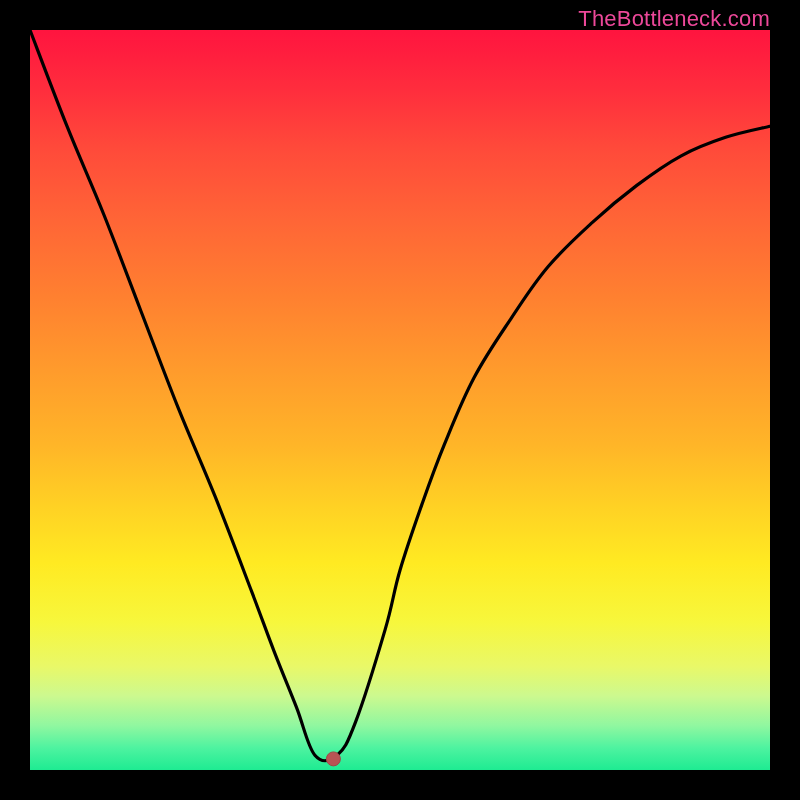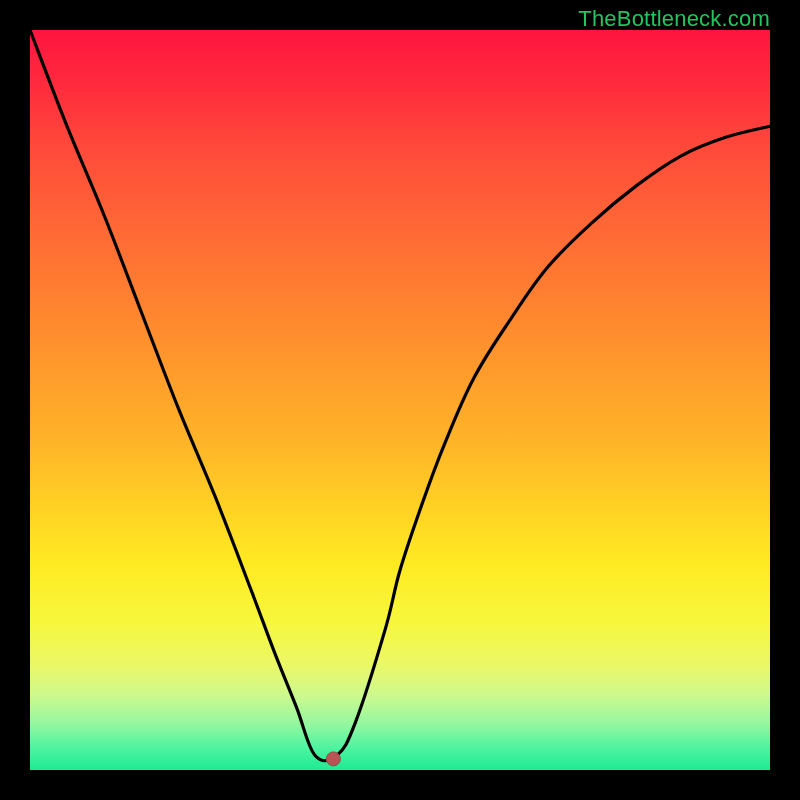--- a/index.html
+++ b/index.html
@@ -35,21 +35,21 @@
       #1eeb92 100%
     );
   }
   .watermark {
     position: absolute;
     top: 6px;
     right: 30px;
     font-family: Arial, Helvetica, sans-serif;
     font-size: 22px;
     font-weight: 500;
-    color: #22c55e;
+    color: #ec4899;
     letter-spacing: 0.2px;
   }
   svg.curve {
     position: absolute;
     left: 0; top: 0;
     width: 740px; height: 740px;
     overflow: visible;
   }
 </style>
 </head>

